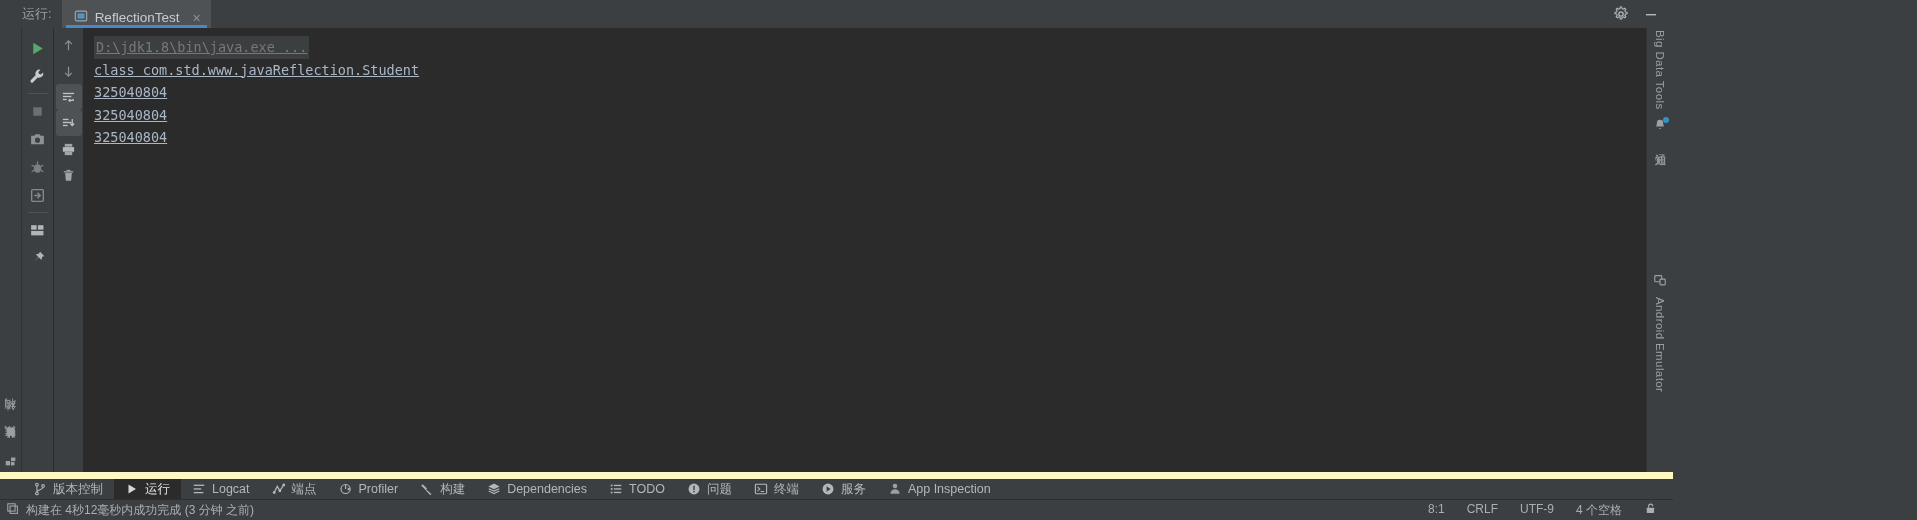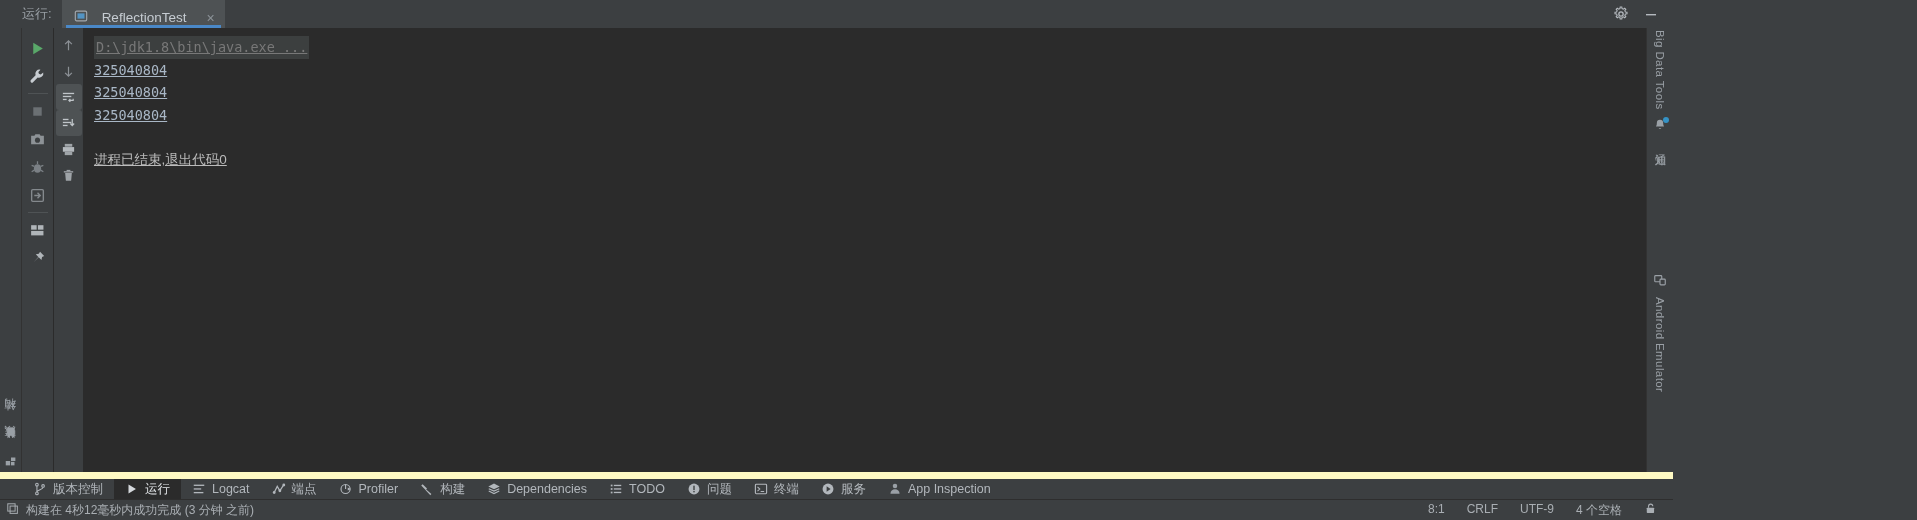--- a/index.html
+++ b/index.html
@@ -31,21 +31,21 @@
     font-size: 13px;
     display: flex; align-items: center;
     padding: 0 10px 0 22px;
     white-space: nowrap;
   }
   .tab {
     display: flex; align-items: center;
     padding: 7px 10px 0 12px;
     background: #4e5254;
     position: relative;
-    gap: 14px;
+    gap: 7px;
     color: #c6ccd2;
     font-size: 13.5px;
     white-space: nowrap;
   }
   .tab::after {
     content: "";
     position: absolute; left: 4px; right: 4px; bottom: 0;
     height: 3px; background: #4a88c7;
   }
   .tab-close {
@@ -336,25 +336,25 @@
         <svg class="ic" width="15" height="15" viewBox="0 0 16 16">
           <rect x="3" y="3.4" width="10" height="1.4" fill="#9fa4a8"></rect>
           <path d="M6 2h4v1.4H6z" fill="#9fa4a8"></path>
           <path d="M4.4 5.2h7.2l-.8 8.4H5.2z" fill="#9fa4a8"></path>
         </svg>
       </div>
     </div>
 
     <div class="console">
       <div class="cline cmd">D:\jdk1.8\bin\java.exe ...</div>
+      <div class="cline">class com.std.www.javaReflection.Student</div>
       <div class="cline">325040804</div>
       <div class="cline">325040804</div>
       <div class="cline">325040804</div>
       <div class="cblank"></div>
-      <div class="cline zh">进程已结束,退出代码0</div>
       <div class="scrollbar-track"></div>
     </div>
 
     <div class="farright">
       <div class="fr-top">
         <span class="vtext-r">Big Data Tools</span>
         <span class="bell-wrap">
           <svg class="ic" width="14" height="14" viewBox="0 0 16 16">
             <path d="M8 2a3.6 3.6 0 00-3.6 3.6c0 3-1.2 4.1-1.2 4.1h9.6s-1.2-1.1-1.2-4.1A3.6 3.6 0 008 2z" fill="#9aa0a6"></path>
             <path d="M6.6 11.3a1.5 1.5 0 002.8 0z" fill="#9aa0a6"></path>

